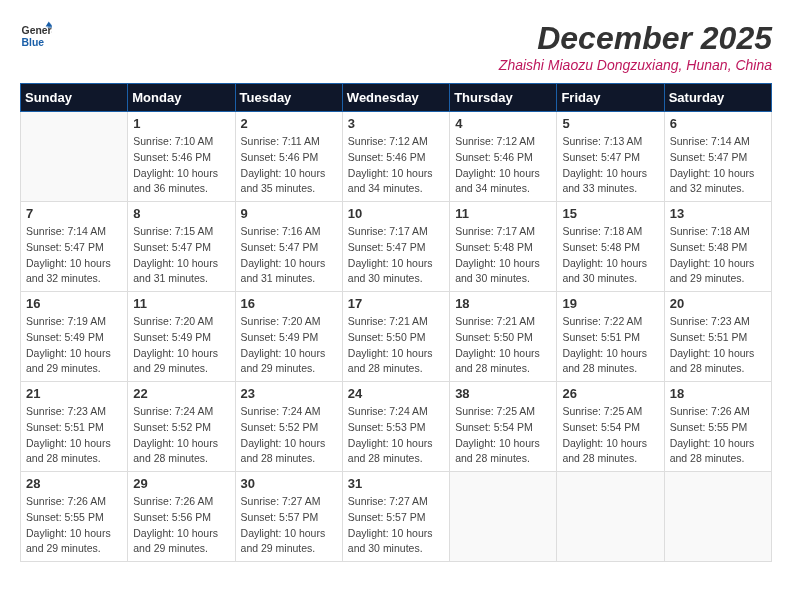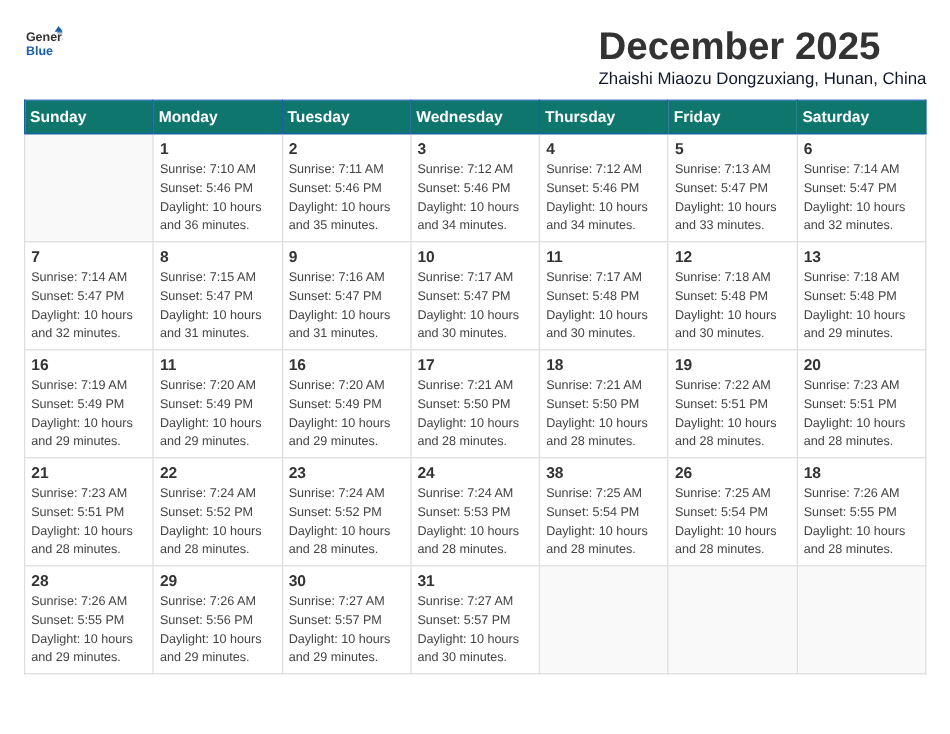--- a/index.html
+++ b/index.html
@@ -19,37 +19,39 @@
     .logo {
       display: flex;
       align-items: center;
       gap: 4px;
     }
     .logo-icon {
       width: 32px;
       height: 32px;
     }
     .title-section {
+      text-align: right;
+      font-style: italic;
     }
     .month-title {
       font-size: 32px;
       font-weight: bold;
       color: #333;
     }
     .location-title {
       font-size: 14px;
-      color: #0f172a;
+      color: #be185d;
     }
     .calendar-table {
       width: 100%;
       border-collapse: collapse;
       border: 1px solid #ccc;
     }
     .calendar-table th {
-      background-color: #0f766e;
+      background-color: #0f172a;
       color: #fff;
       padding: 6px 4px;
       font-size: 13px;
       text-align: left;
       border: 1px solid #1a5fa8;
     }
     .calendar-table td {
       border: 1px solid #ddd;
       vertical-align: top;
       padding: 4px 5px;
@@ -146,21 +148,21 @@
         </td>
         <td>
           <span class="day-number">10</span>
           <div class="day-detail">Sunrise: 7:17 AM<br>Sunset: 5:47 PM<br>Daylight: 10 hours and 30 minutes.</div>
         </td>
         <td>
           <span class="day-number">11</span>
           <div class="day-detail">Sunrise: 7:17 AM<br>Sunset: 5:48 PM<br>Daylight: 10 hours and 30 minutes.</div>
         </td>
         <td>
-          <span class="day-number">12</span>
+          <span class="day-number">15</span>
           <div class="day-detail">Sunrise: 7:18 AM<br>Sunset: 5:48 PM<br>Daylight: 10 hours and 30 minutes.</div>
         </td>
         <td>
           <span class="day-number">13</span>
           <div class="day-detail">Sunrise: 7:18 AM<br>Sunset: 5:48 PM<br>Daylight: 10 hours and 29 minutes.</div>
         </td>
       </tr>
       <tr>
         <td>
           <span class="day-number">16</span>

